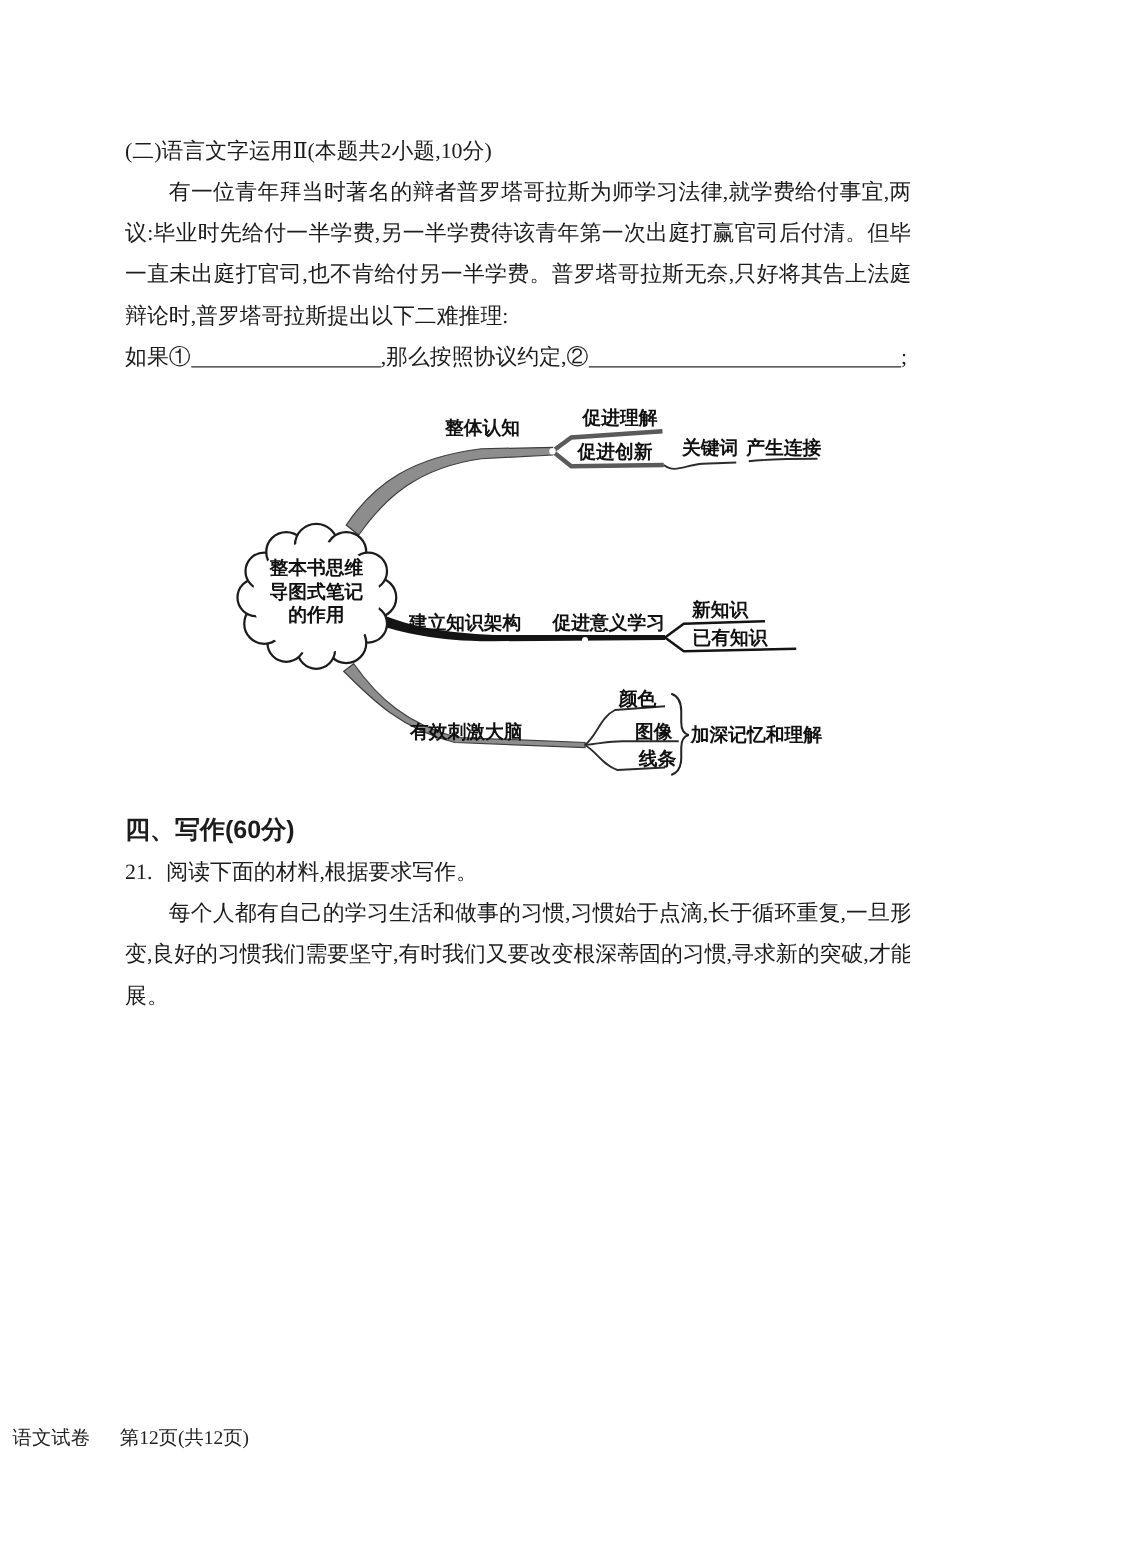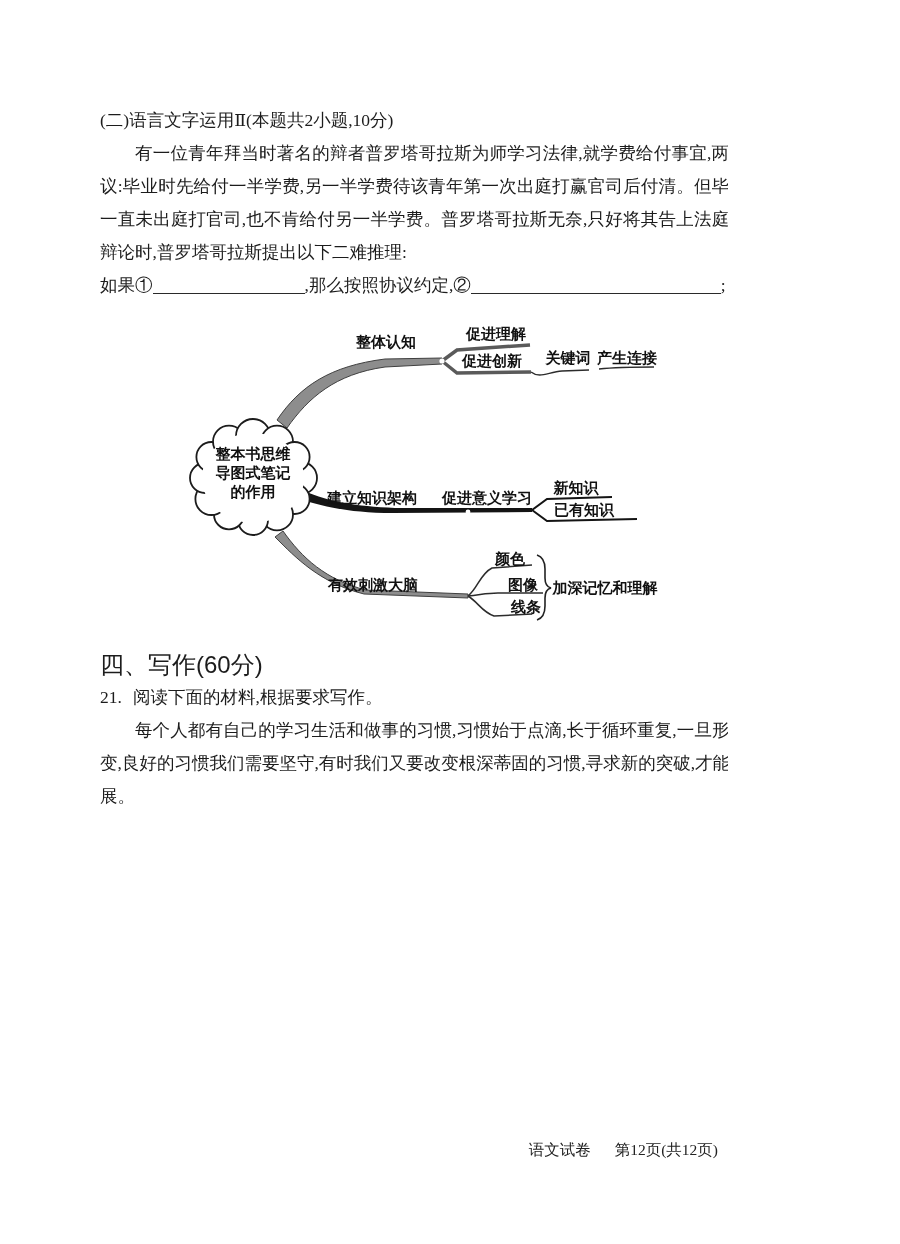--- a/index.html
+++ b/index.html
@@ -22,30 +22,30 @@
   .qnum{display:inline-block;width:33px;text-indent:0;}
   .blank{
     display:inline-block;height:18px;
     border-bottom:1px solid #2a2a2a;
     vertical-align:-3px;
   }
   .blank-s{width:152px;}
   .blank-l{width:250px;}
   .sec4{
     font-family:"Liberation Sans","DejaVu Sans",sans-serif;
-    font-weight:normal;font-size:24px;margin-top:6px !important;
+    font-weight:bold;font-size:20px;margin-top:6px !important;
   }
   .mindmap-wrap{margin:4px 0 6px 80px;}
   .mm-label{
     font-family:"Liberation Sans","DejaVu Sans",sans-serif;
     font-weight:bold;font-size:15px;fill:#111;
   }
   .footer{
     position:absolute;left:0;right:0;top:1140px;
-    text-align:right;font-size:15.5px;color:#222;
+    text-align:left;font-size:15.5px;color:#222;
     font-family:"Liberation Serif","DejaVu Serif",serif;
   }
   .footer span{margin:0 10px;}
 </style>
 </head>
 <body>
 
 <div class="page">
   <div class="content">
 

